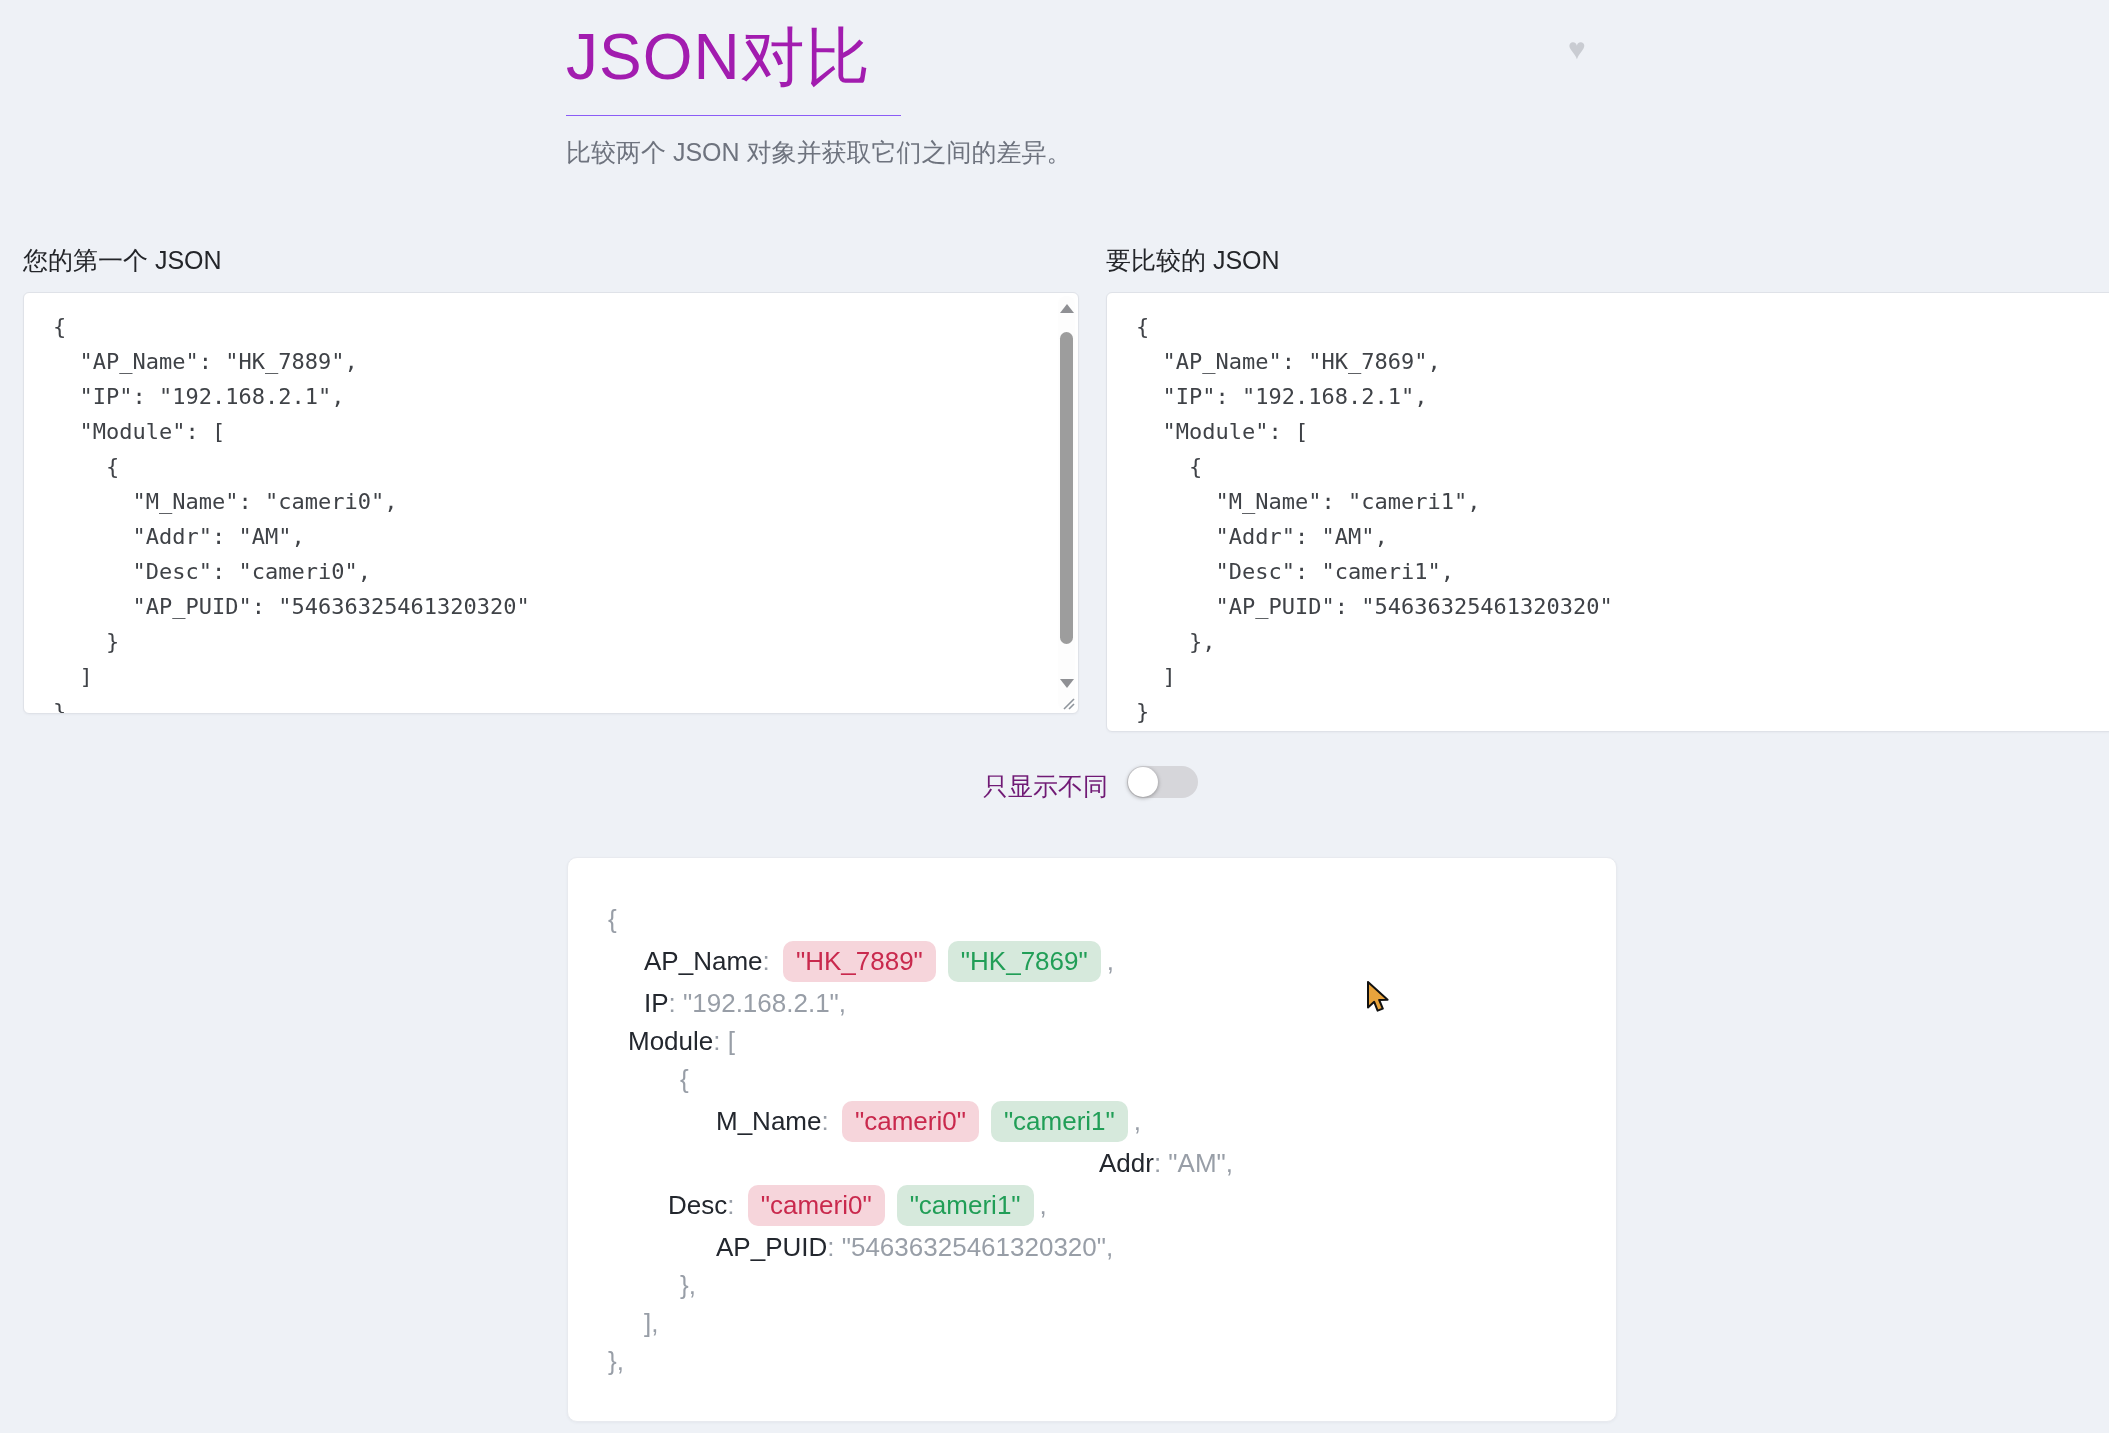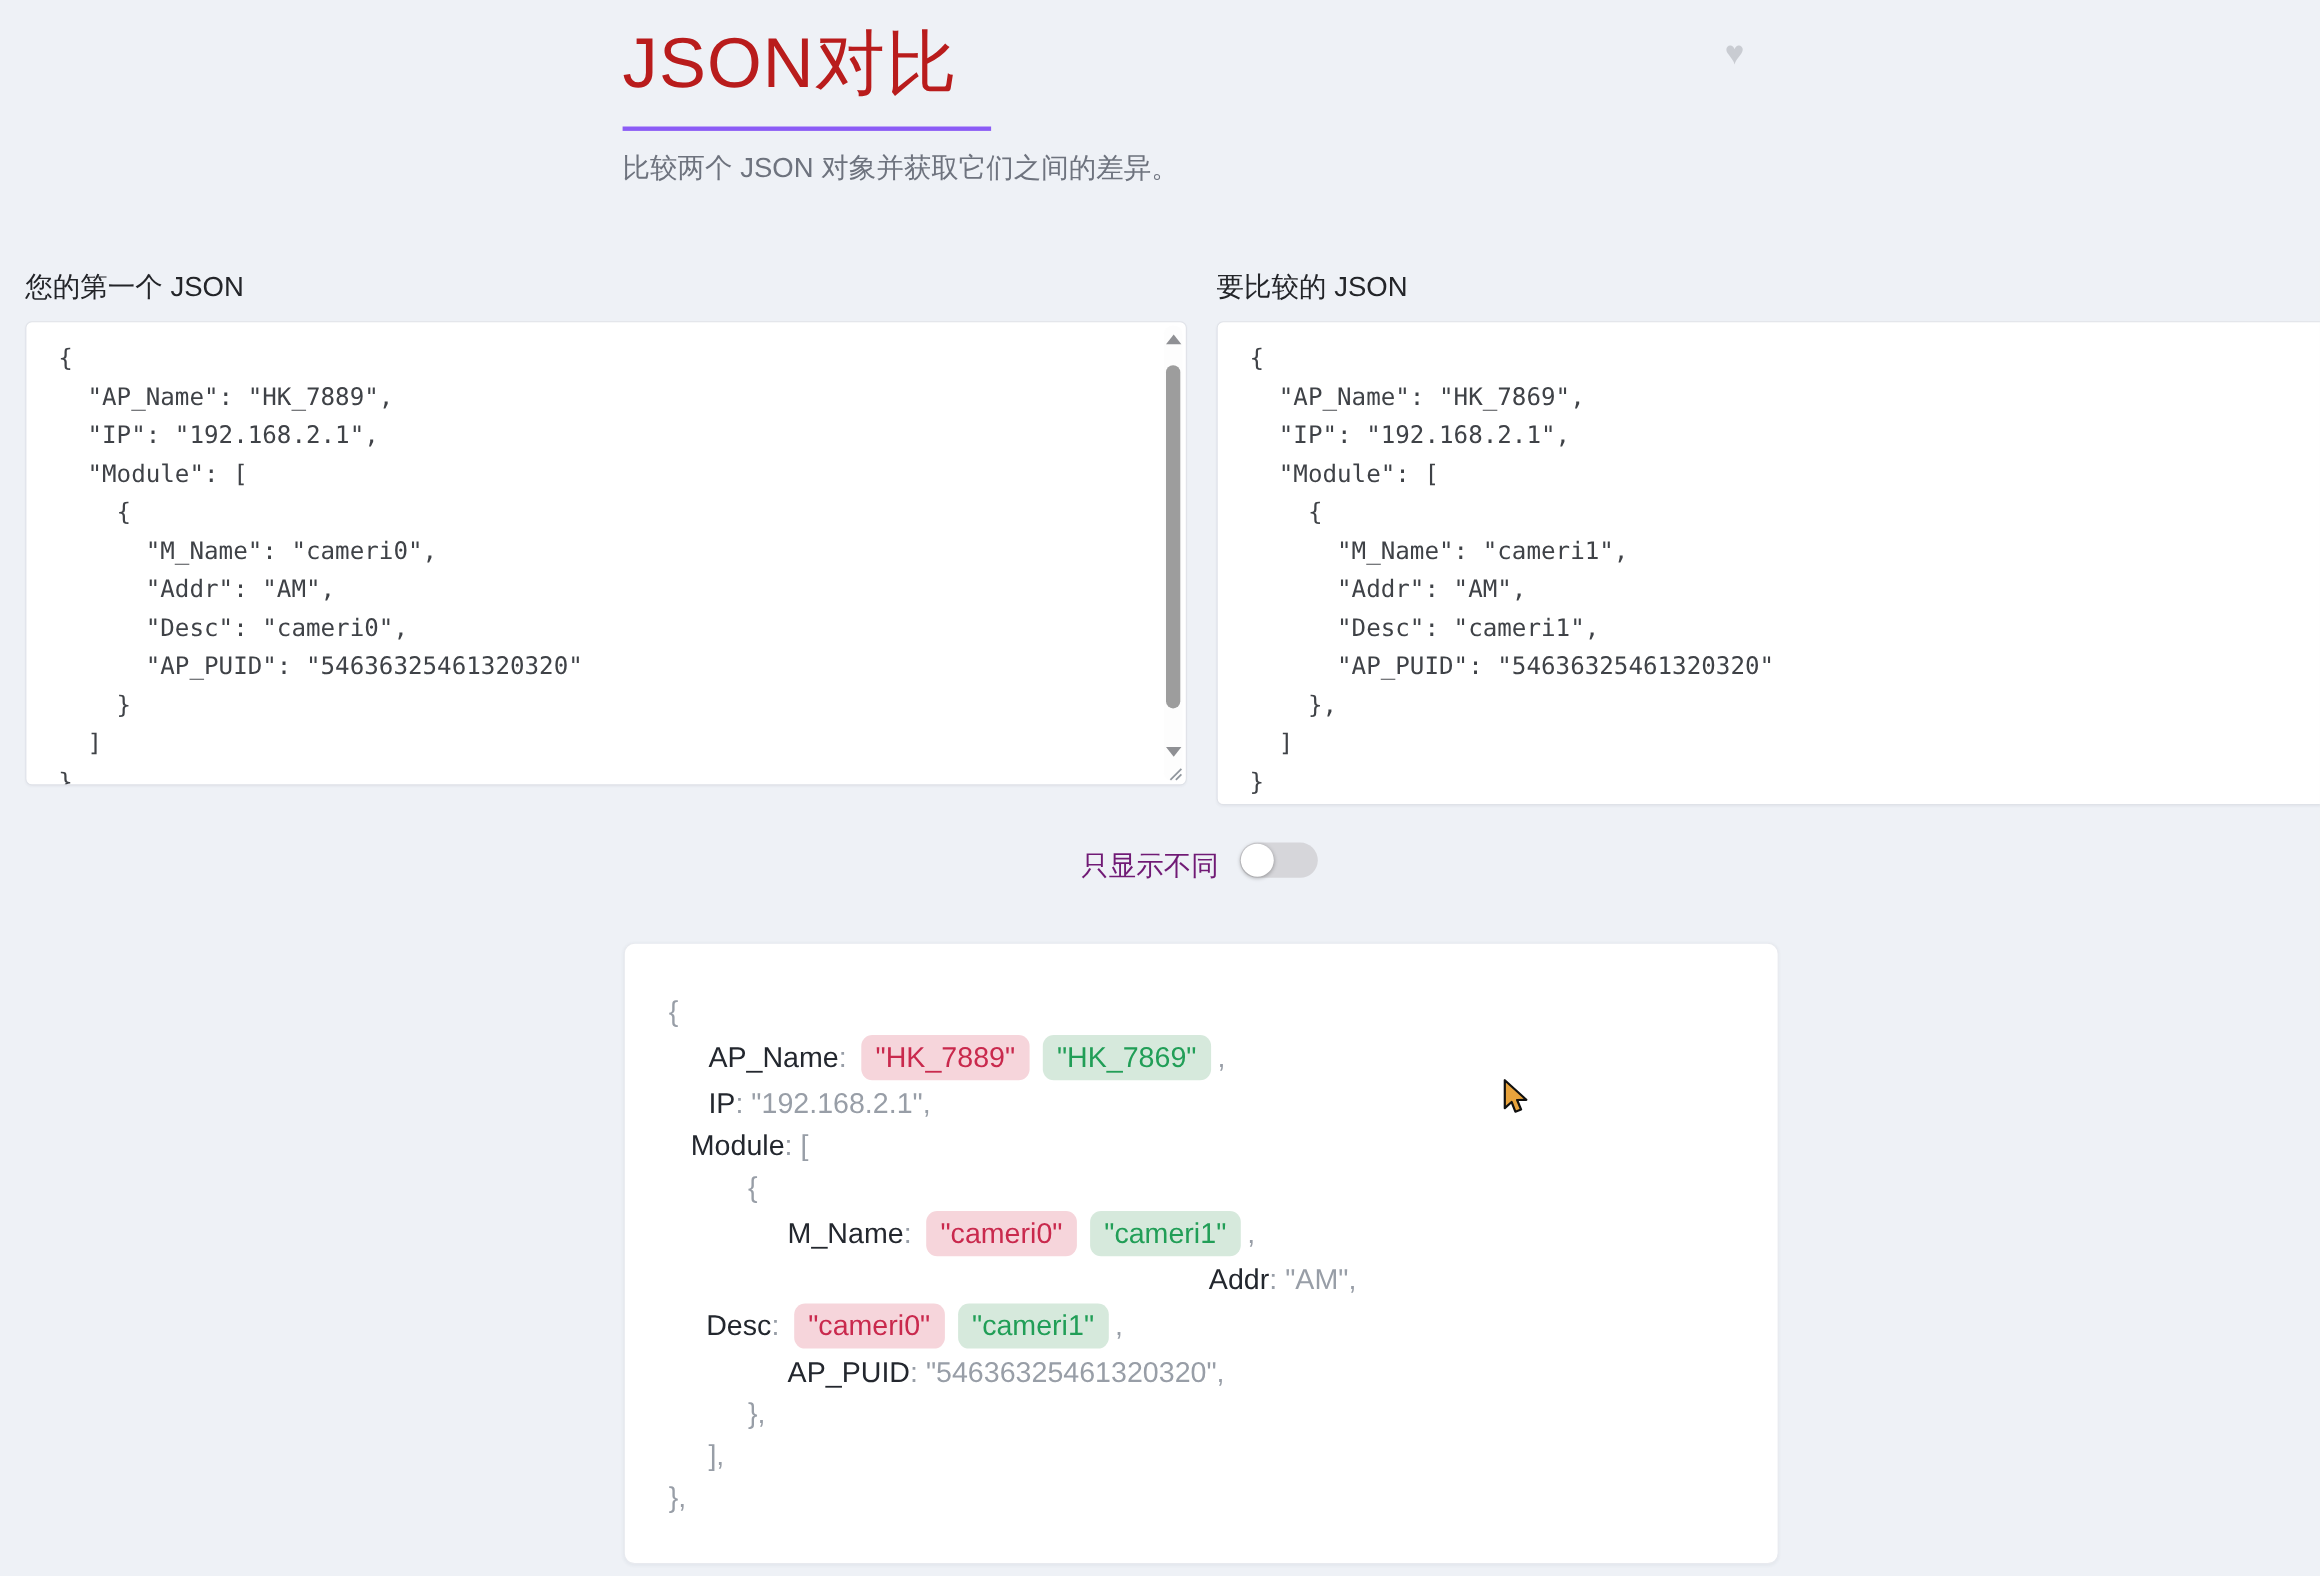--- a/index.html
+++ b/index.html
@@ -9,23 +9,23 @@
     background:#eef1f6;
     overflow:hidden;
     font-family:"Liberation Sans", sans-serif;
     color:#3a3d42;
   }
   
   .title{
     position:absolute;left:566px;top:14px;
     margin:0;
     font-size:64px;font-weight:400;letter-spacing:1px;
-    color:#b91c1c;
+    color:#a21caf;
     padding:0 30px 14px 0;
-    border-bottom:4px solid #8b5cf6;
+    border-bottom:1px solid #8b5cf6;
     display:inline-block;
   }
   .subtitle{
     position:absolute;left:566px;top:136px;
     font-size:25px;color:#6e737e;
   }
   .heart-btn{
     position:absolute;left:1568px;top:34px;
     background:none;border:none;cursor:pointer;
     font-size:30px;color:#c9ccd2;line-height:1;
@@ -207,21 +207,21 @@
       <span class="seg-punct">: </span>
       <span class="pill pill-red">"cameri0"</span>
       <span class="pill pill-green">"cameri1"</span>
       <span class="seg-punct">,</span>
     </div>
     <div class="diff-line" style="padding-left: 148px; justify-content: center;">
       <span class="seg-key">Addr</span>
       <span class="seg-punct">: </span>
       <span class="seg-val">"AM",</span>
     </div>
-    <div class="diff-line has-pill" style="padding-left: 74px;">
+    <div class="diff-line has-pill" style="padding-left: 100px;">
       <span class="seg-key">Desc</span>
       <span class="seg-punct">: </span>
       <span class="pill pill-red">"cameri0"</span>
       <span class="pill pill-green">"cameri1"</span>
       <span class="seg-punct">,</span>
     </div>
     <div class="diff-line" style="padding-left: 148px;">
       <span class="seg-key">AP_PUID</span>
       <span class="seg-punct">: </span>
       <span class="seg-val">"54636325461320320",</span>

